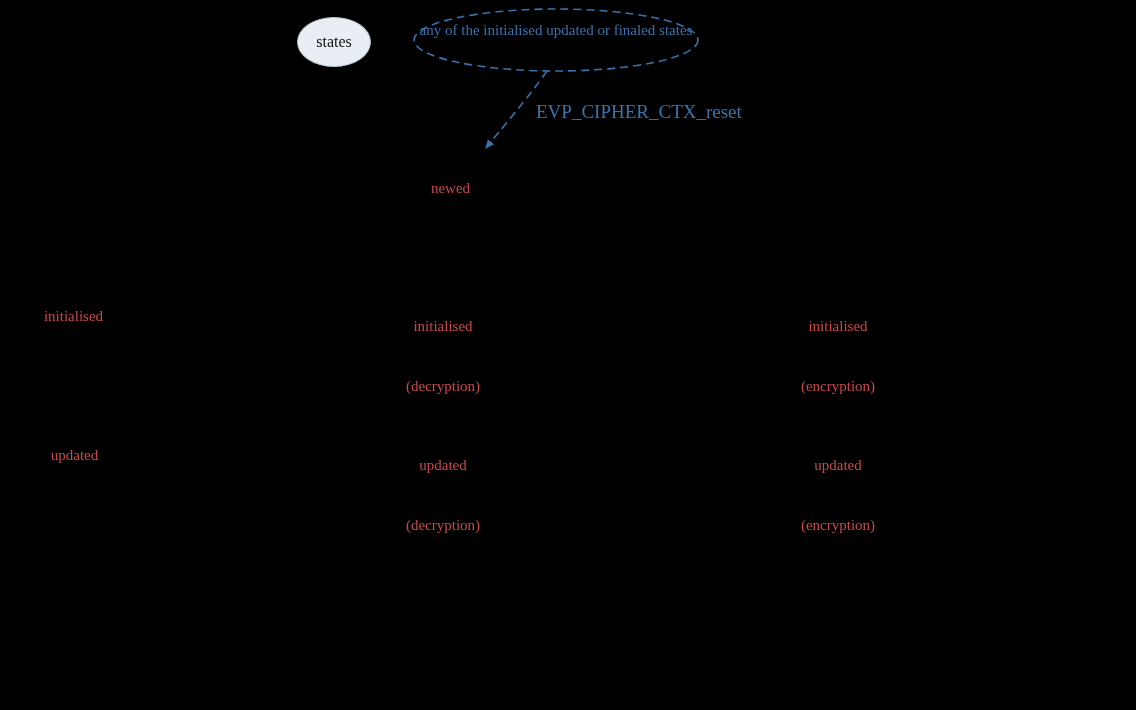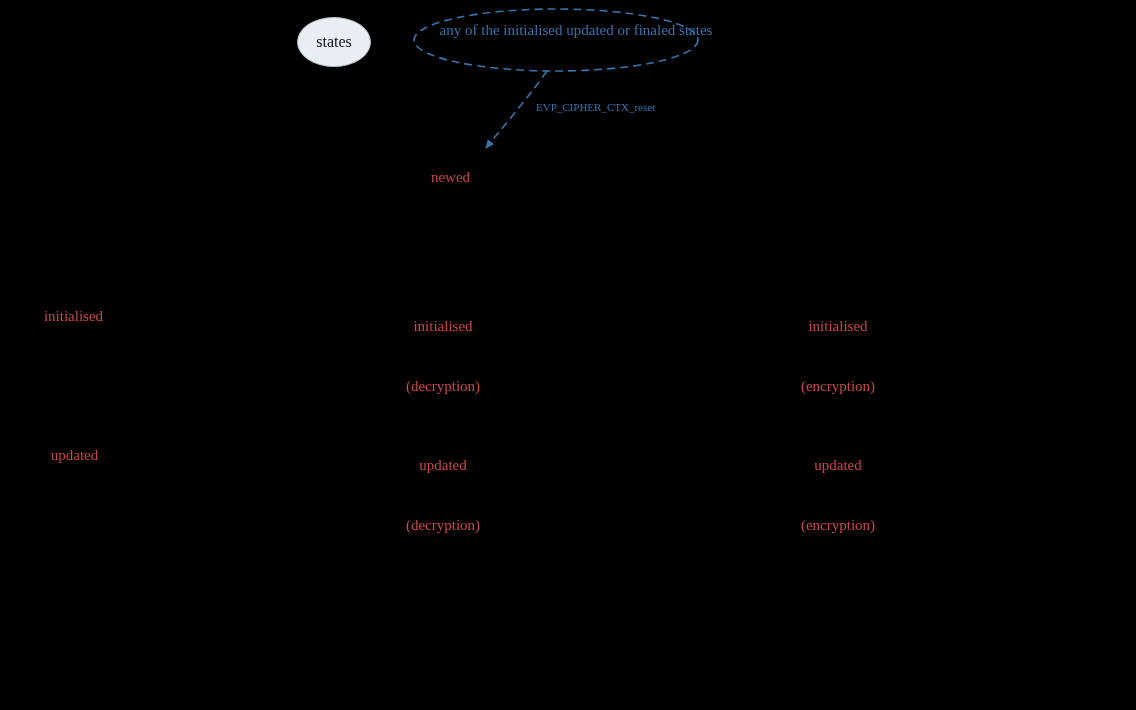--- a/index.html
+++ b/index.html
@@ -25,24 +25,23 @@
   .node .line{display:block;}
   .terminal{
     position:absolute;background:var(--terminal-fill);
     border:1px solid var(--terminal-border);border-radius:50%;
     display:flex;align-items:center;justify-content:center;
     color:var(--terminal-text);font-size:16px;
   }
   .ellipse-label{
     position:absolute;color:var(--blue);font-size:15px;line-height:20px;
     text-align:center;
-    margin-left:20px;
   }
   .edge-label{
-    position:absolute;color:var(--blue);font-size:11px;white-space:nowrap;
+    position:absolute;color:var(--blue);font-size:19px;white-space:nowrap;
   }
 </style>
 </head>
 <body>
 
 <div class="stage">
 
   <svg class="overlay" viewBox="0 0 1136 710" xmlns="http://www.w3.org/2000/svg">
     <defs>
       <marker id="arrowBlue" markerWidth="10" markerHeight="10" refX="8" refY="4" orient="auto" markerUnits="userSpaceOnUse">
@@ -57,21 +56,21 @@
     <span>states</span>
   </div>
 
   <div class="ellipse-label" style="left:416px;top:20px;width:280px;">
     <span class="line">any of the initialised</span>
     <span class="line">updated or finaled states</span>
   </div>
 
   <div class="edge-label" style="left:536px;top:101px;">EVP_CIPHER_CTX_reset</div>
 
-  <div class="node" style="left:383px;top:147px;width:120px;">
+  <div class="node" style="left:383px;top:158px;width:120px;">
     <span>newed</span>
   </div>
 
   <div class="node" style="left:6px;top:286px;width:120px;">
     <span>initialised</span>
   </div>
 
   <div class="node" style="left:383px;top:276px;width:120px;">
     <span class="line">initialised</span>
     <span class="line">(decryption)</span>

